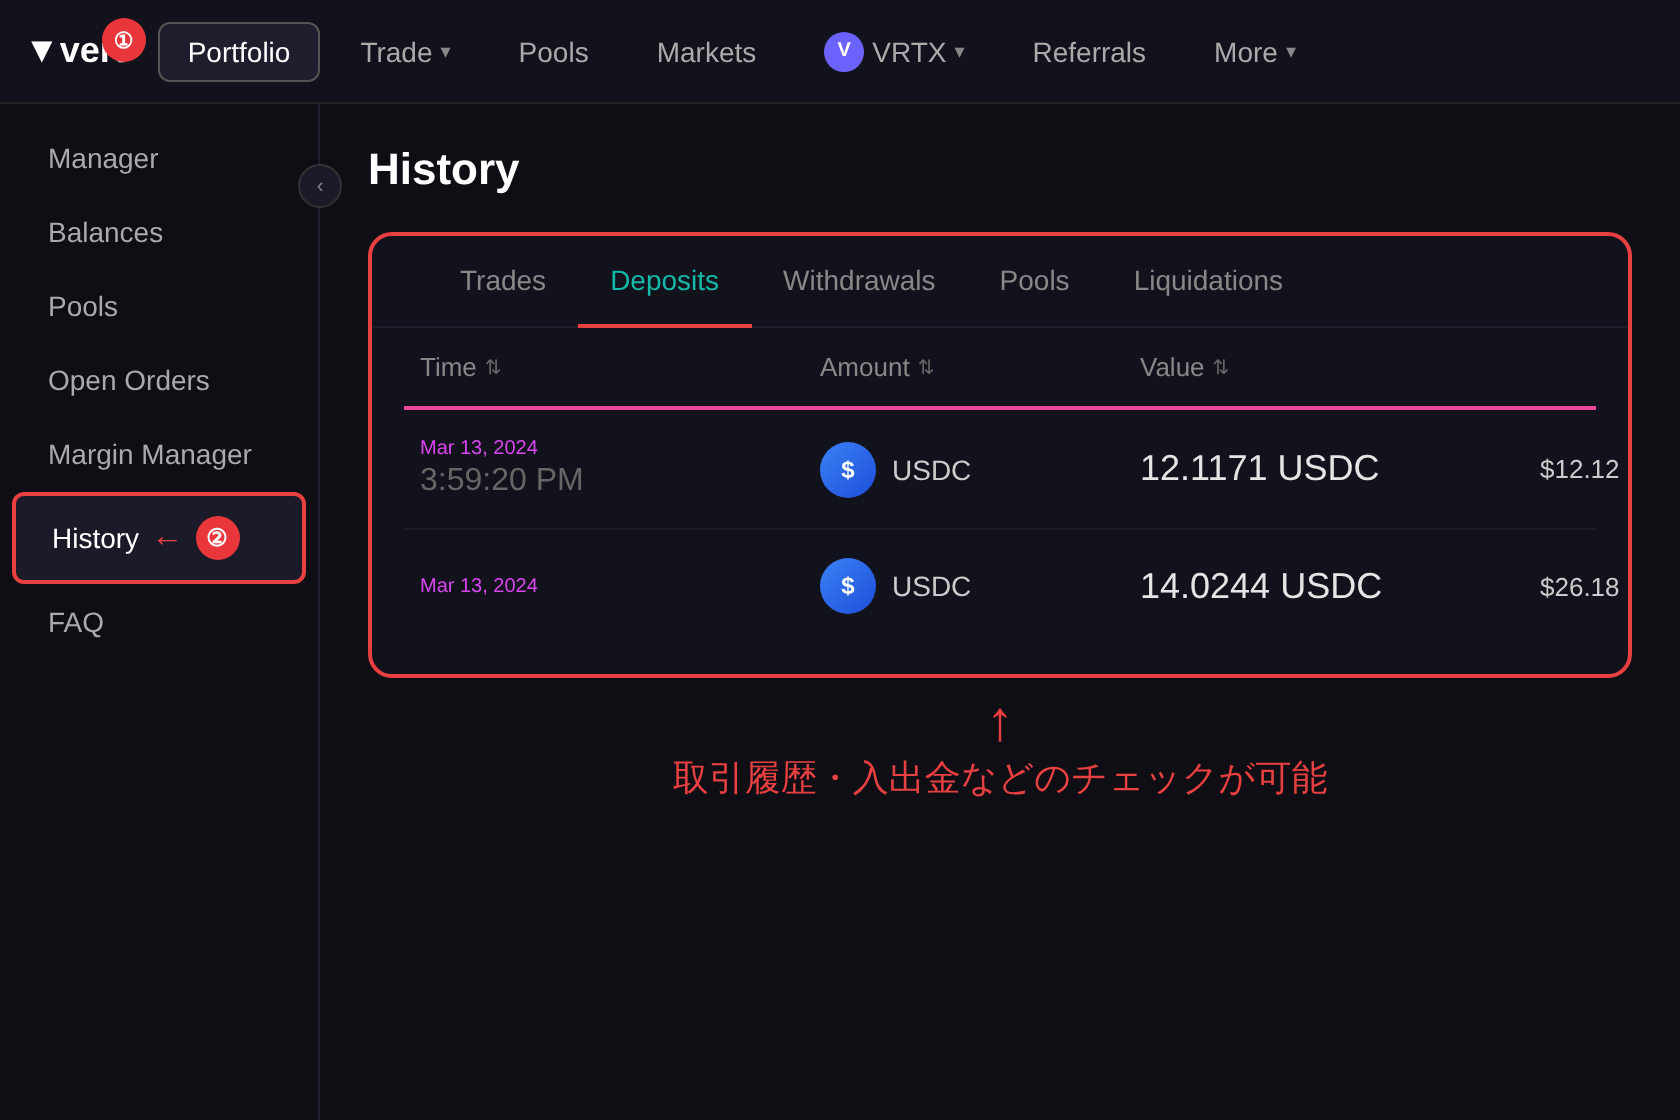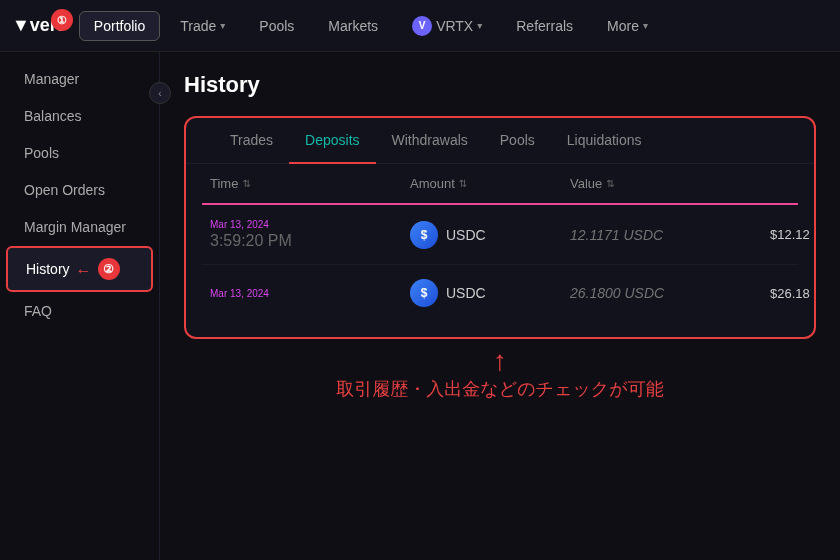--- a/index.html
+++ b/index.html
@@ -196,21 +196,21 @@
     .time-primary { color: #d946ef; font-size: 10px; }
     .time-secondary { color: #666; font-size: 16px; margin-top: 2px; }
     .asset-cell { display: flex; align-items: center; gap: 8px; }
     .asset-icon {
       width: 28px; height: 28px;
       border-radius: 50%;
       background: linear-gradient(135deg, #3b82f6, #1d4ed8);
       display: flex; align-items: center; justify-content: center;
       font-size: 12px; color: #fff; font-weight: 700;
     }
-    .amount-cell { color: #737373; font-size: 14px; font-style: italic; }
+    .amount-cell { color: #e5e5e5; font-size: 18px; }
     .value-cell { color: #ccc; font-size: 13px; }
 
     
     .bottom-annotation {
       text-align: center;
       margin-top: 8px;
       position: relative;
     }
     .annotation-arrow {
       font-size: 28px;
@@ -348,21 +348,21 @@
         <div class="table-row">
           <div>
             <div class="time-primary">Mar 13, 2024</div>
           </div>
           <div class="asset-cell">
             <div class="asset-icon">
               <span>$</span>
             </div>
             <span>USDC</span>
           </div>
-          <div class="amount-cell">26.1800 USDC</div>
+          <div class="amount-cell">14.0244 USDC</div>
           <div class="value-cell">$26.18</div>
         </div>
       </div>
     </div>
 
     <div class="bottom-annotation">
       <div class="annotation-arrow">↑</div>
       <div class="annotation-text">取引履歴・入出金などのチェックが可能</div>
     </div>
   </main>

